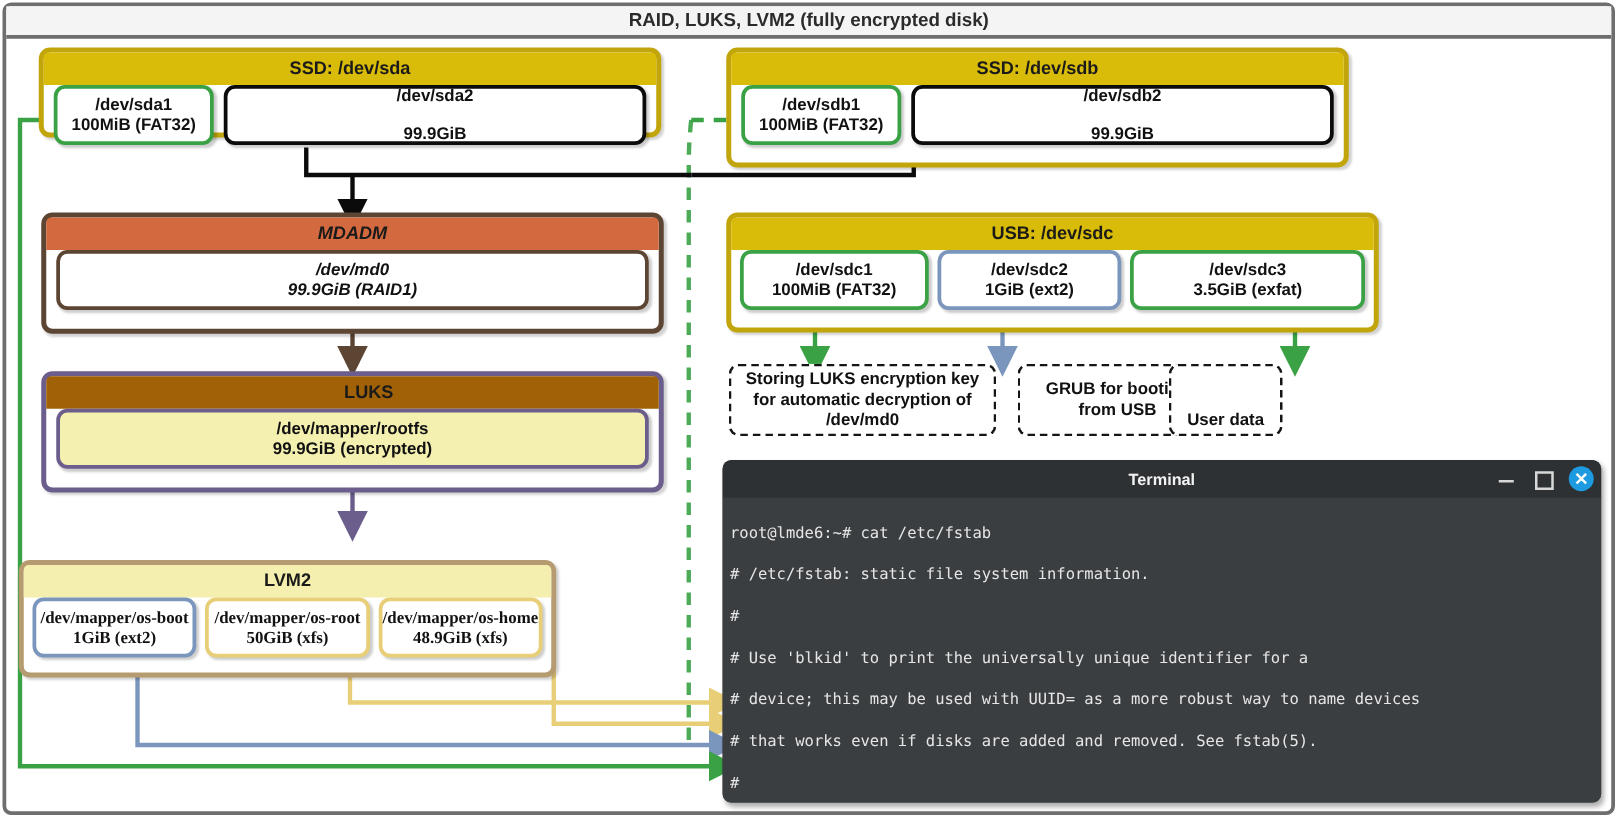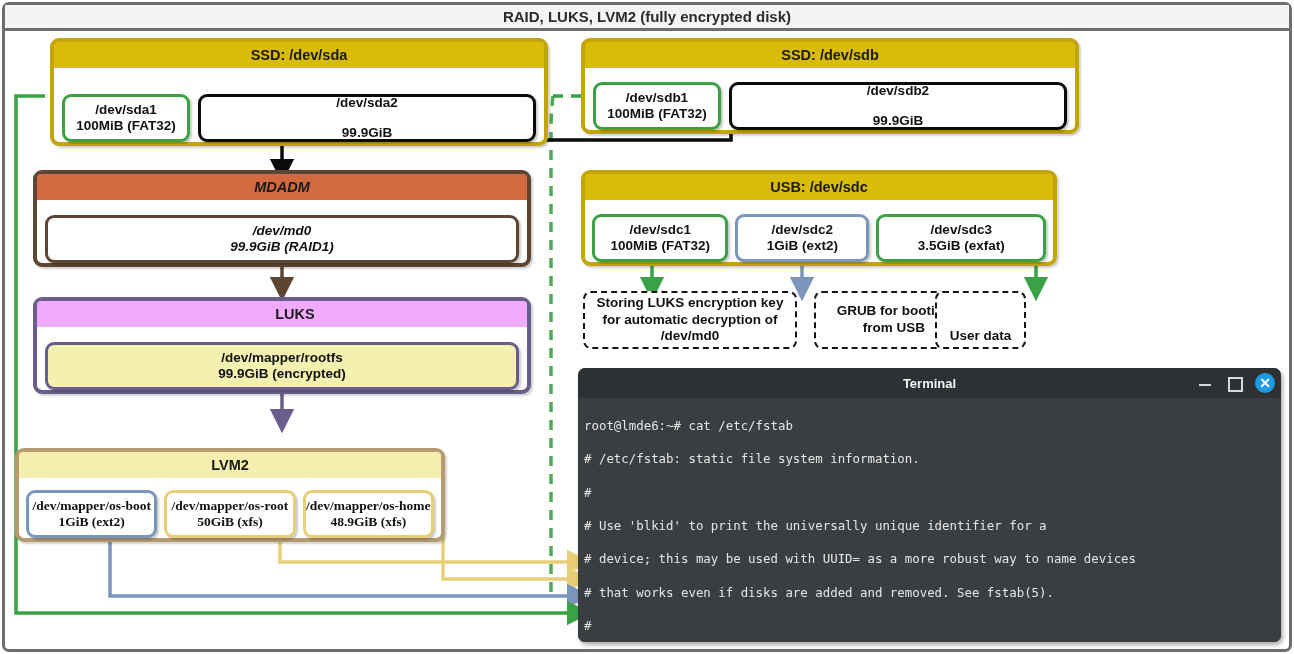--- a/index.html
+++ b/index.html
@@ -41,34 +41,34 @@
     box-shadow: 2px 2px 2px rgba(0,0,0,0.18);
   }
   .panel > .panel-head {
     height: 26px;
     display: flex; align-items: center; justify-content: center;
     font-size: 14.5px; font-weight: bold; color: #1a1a1a;
     border-top-left-radius: 4px; border-top-right-radius: 4px;
   }
   .panel-body {
     position: absolute; left: 0; right: 0; bottom: 0; top: 26px;
-    display: flex; align-items: flex-end; gap: 8px;
+    display: flex; align-items: flex-start; gap: 8px;
     padding: 0 8px;
     border-radius: 26px;
   }
 
   
   .panel.disk { border-width: 4px; border-color: #c2a50b; }
   .panel.disk > .panel-head { background: #d9bb09; }
 
   .panel.mdadm { border-width: 4px; border-color: #5c4532; }
   .panel.mdadm > .panel-head { background: #d3693e; }
 
   .panel.luks { border-width: 4px; border-color: #6b5e8c; }
-  .panel.luks > .panel-head { background: #f0abfc; padding-left: 26px; }
+  .panel.luks > .panel-head { background: #a16207; padding-left: 26px; }
 
   .panel.lvm { border-width: 4px; border-color: #b59b6f; }
   .panel.lvm > .panel-head { background: #f4efae; }
 
   
   .part {
     border-radius: 9px;
     border-style: solid; border-width: 3.5px;
     background: #ffffff;
     display: flex; flex-direction: column;
@@ -200,21 +200,21 @@
 
     <path d="M280,508 L280,562 L578,562" stroke="#e8cf77" stroke-width="3.5" fill="none" marker-end="url(#ah-yellow)"></path>
 
     <path d="M443,508 L443,579 L578,579" stroke="#e8cf77" stroke-width="3.5" fill="none" marker-end="url(#ah-yellow)"></path>
 
     <path d="M110,508 L110,596 L578,596" stroke="#7b96bc" stroke-width="3.5" fill="none" marker-end="url(#ah-blue)"></path>
 
     <path d="M45,96 L16,96 L16,613 L578,613" stroke="#3aa245" stroke-width="3.5" fill="none" marker-end="url(#ah-green)"></path>
   </svg>
 
-  <div class="panel disk" style="left:50px; top:38px; width:498px; height:108px;">
+  <div class="panel disk" style="left:31px; top:38px; width:498px; height:72px;">
     <div class="panel-head">SSD: /dev/sda</div>
     <div class="panel-body">
       <div class="part green" style="width:128px;">
         <div>/dev/sda1</div>
         <div class="l2">100MiB (FAT32)</div>
       </div>
       <div class="part black" style="flex:1;">
         <div>/dev/sda2</div>
         <div class="l2">99.9GiB</div>
       </div>
@@ -266,21 +266,21 @@
         <div>/dev/mapper/os-root</div>
         <div class="l2">50GiB (xfs)</div>
       </div>
       <div class="part yellow" style="flex:1;">
         <div>/dev/mapper/os-home</div>
         <div class="l2">48.9GiB (xfs)</div>
       </div>
     </div>
   </div>
 
-  <div class="panel disk" style="left:581px; top:170px; width:476px; height:96px;">
+  <div class="panel disk" style="left:581px; top:170px; width:522px; height:96px;">
     <div class="panel-head">USB: /dev/sdc</div>
     <div class="panel-body" style="gap:7px; padding:0 7px;">
       <div class="part green" style="flex:1.02;">
         <div>/dev/sdc1</div>
         <div class="l2">100MiB (FAT32)</div>
       </div>
       <div class="part blue" style="flex:1;">
         <div>/dev/sdc2</div>
         <div class="l2">1GiB (ext2)</div>
       </div>

